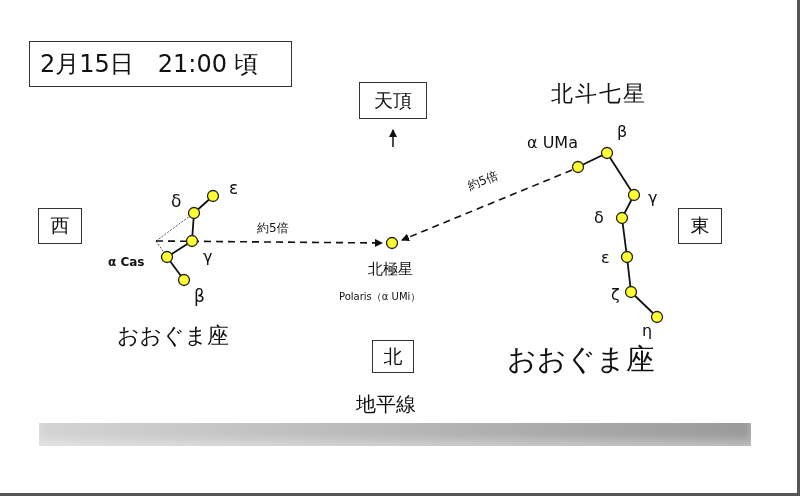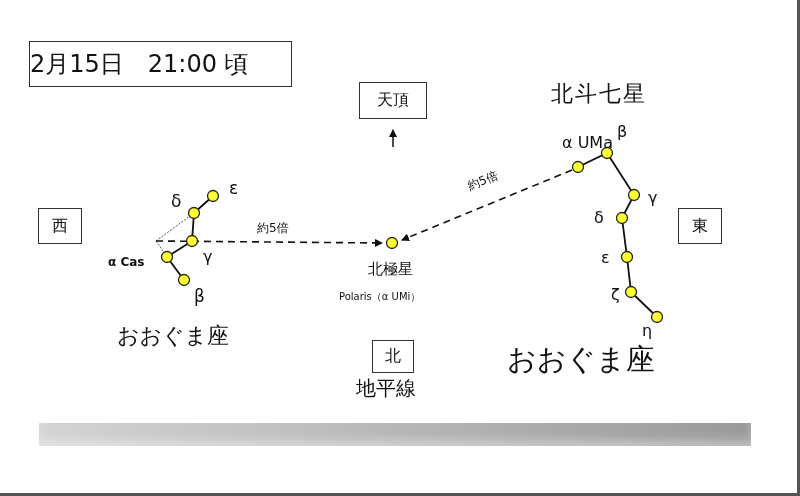--- a/index.html
+++ b/index.html
@@ -2,23 +2,23 @@
 <html><head>
   <meta charset="utf-8">
   <style>
     html, body { margin: 0; padding: 0; background: #ffffff; }
     body { width: 800px; height: 496px; position: relative; overflow: hidden;
            font-family: "DejaVu Sans", "Liberation Sans", sans-serif; color: #111; }
     .frame { position: absolute; left: 0; top: 0; width: 797px; height: 493px;
              border-right: 3px solid #555; border-bottom: 3px solid #555; box-sizing: content-box; }
     .box { position: absolute; border: 1.5px solid #333; background: #fff; box-sizing: border-box;
            display: flex; align-items: center; justify-content: center; }
-    .title-box { left: 29px; top: 41px; width: 263px; height: 46px; justify-content: flex-start; 
+    .title-box { left: 29px; top: 41px; width: 263px; height: 46px; justify-content: flex-start; padding-left: 10px;
                  font-size: 24px; white-space: pre; }
-    .dir-box { font-size: 16px; }
+    .dir-box { font-size: 19px; }
     .label { position: absolute; white-space: nowrap; line-height: 1; }
     .horizon-bar { position: absolute; left: 39px; top: 423px; width: 712px; height: 23px;
                    background: linear-gradient(to right, #d4d4d4 0%, #bdbdbd 40%, #9a9a9a 100%);
                    box-shadow: inset 0 -6px 8px rgba(255,255,255,0.35); }
     svg.sky { position: absolute; left: 0; top: 0; }
   </style>
 </head>
 <body>
 
 <div class="frame"></div>
@@ -98,24 +98,24 @@
 <span class="label" style="left:203px;top:249px;font-size:16px;">γ</span>
 <span class="label" style="left:108px;top:256px;font-size:12px;font-weight:bold;">α Cas</span>
 <span class="label" style="left:194px;top:288px;font-size:17px;">β</span>
 <span class="label" style="left:257px;top:222px;font-size:12px;">約5倍</span>
 <span class="label" style="left:117px;top:325px;font-size:22px;">おおぐま座</span>
 
 <span class="label" style="left:368px;top:262px;font-size:15px;">北極星</span>
 <span class="label" style="left:339px;top:292px;font-size:10px;">Polaris（α UMi）</span>
 
 <span class="label" style="left:551px;top:83px;font-size:22px;letter-spacing:2px;">北斗七星</span>
-<span class="label" style="left:527px;top:135px;font-size:16px;margin-left:35px;">α UMa</span>
+<span class="label" style="left:527px;top:135px;font-size:16px;">α UMa</span>
 <span class="label" style="left:617px;top:124px;font-size:16px;">β</span>
 <span class="label" style="left:648px;top:190px;font-size:16px;">γ</span>
 <span class="label" style="left:594px;top:210px;font-size:16px;">δ</span>
 <span class="label" style="left:601px;top:250px;font-size:16px;">ε</span>
 <span class="label" style="left:611px;top:287px;font-size:16px;">ζ</span>
 <span class="label" style="left:642px;top:323px;font-size:16px;">η</span>
 <span class="label" style="left:466px;top:181px;font-size:12px;transform:rotate(-22deg);transform-origin:left top;">約5倍</span>
 <span class="label" style="left:507px;top:345px;font-size:29px;">おおぐま座</span>
 
-<span class="label" style="left:356px;top:378px;font-size:20px;">地平線</span>
+<span class="label" style="left:356px;top:394px;font-size:20px;">地平線</span>
 <div class="horizon-bar"></div>
 
 </body></html>

